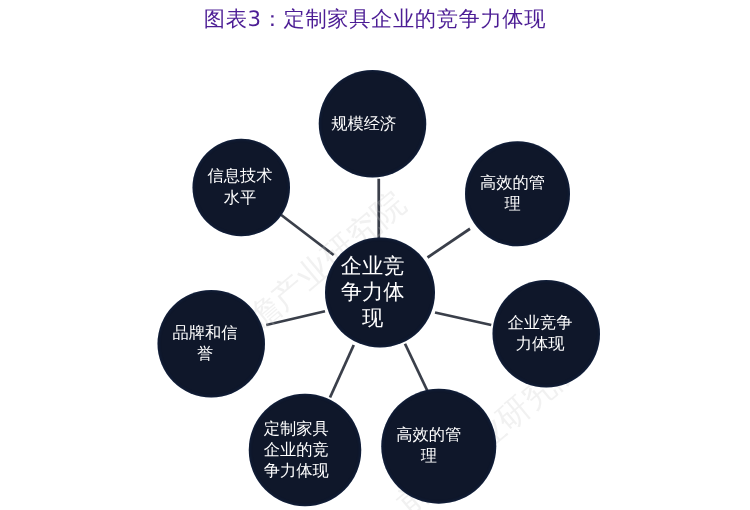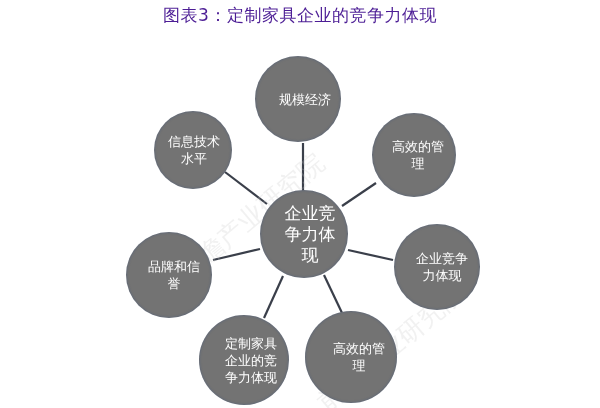--- a/index.html
+++ b/index.html
@@ -27,25 +27,25 @@
     svg.links {
       position: absolute;
       left: 0;
       top: 0;
       width: 600px;
       height: 408px;
     }
     .node {
       position: absolute;
       border-radius: 50%;
-      background: #737373;
+      background: #0f172a;
       box-shadow: inset 0 0 3px rgba(30,70,140,0.35);
       display: flex;
       align-items: center;
-      justify-content: flex-end;
+      justify-content: flex-start;
       text-align: center;
       color: #ffffff;
       box-sizing: border-box;
       padding: 0 10px;
     }
     .node span {
       display: block;
       font-size: 13px;
       line-height: 17px;
       max-width: 56px;

